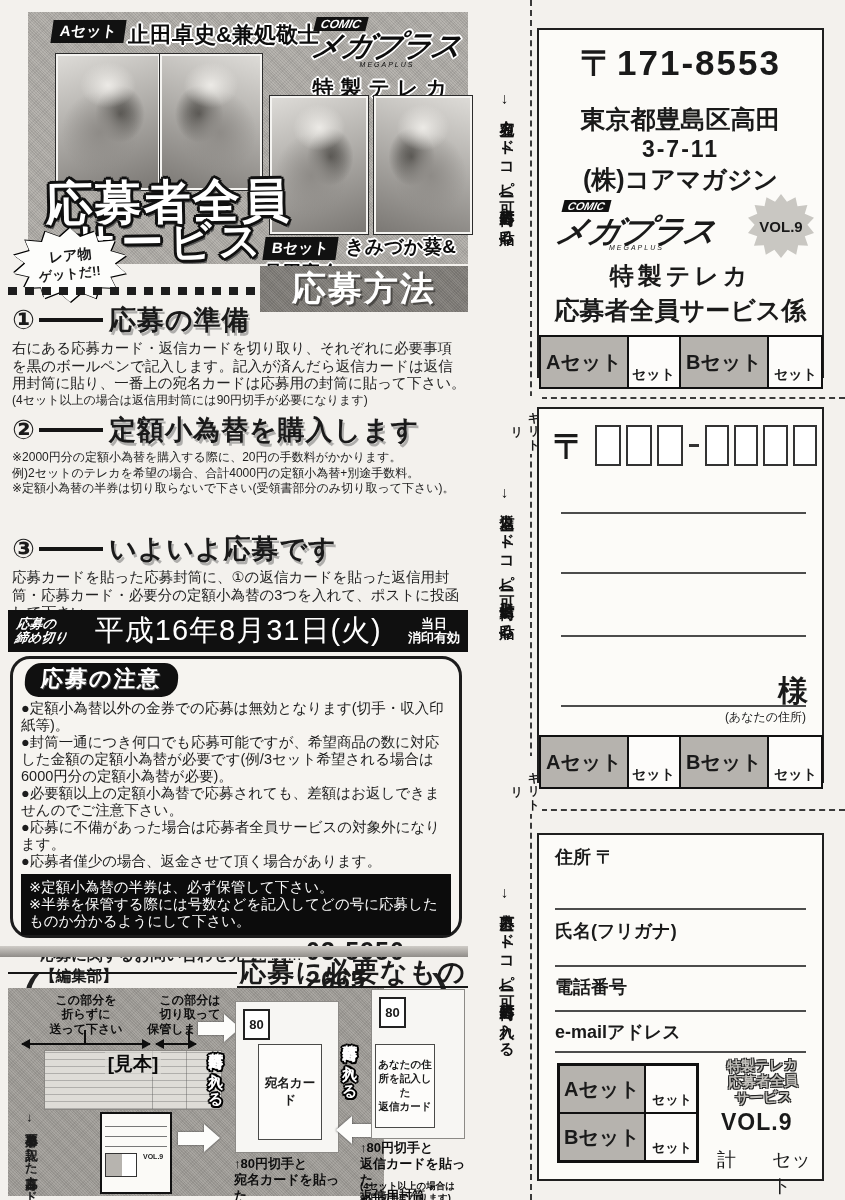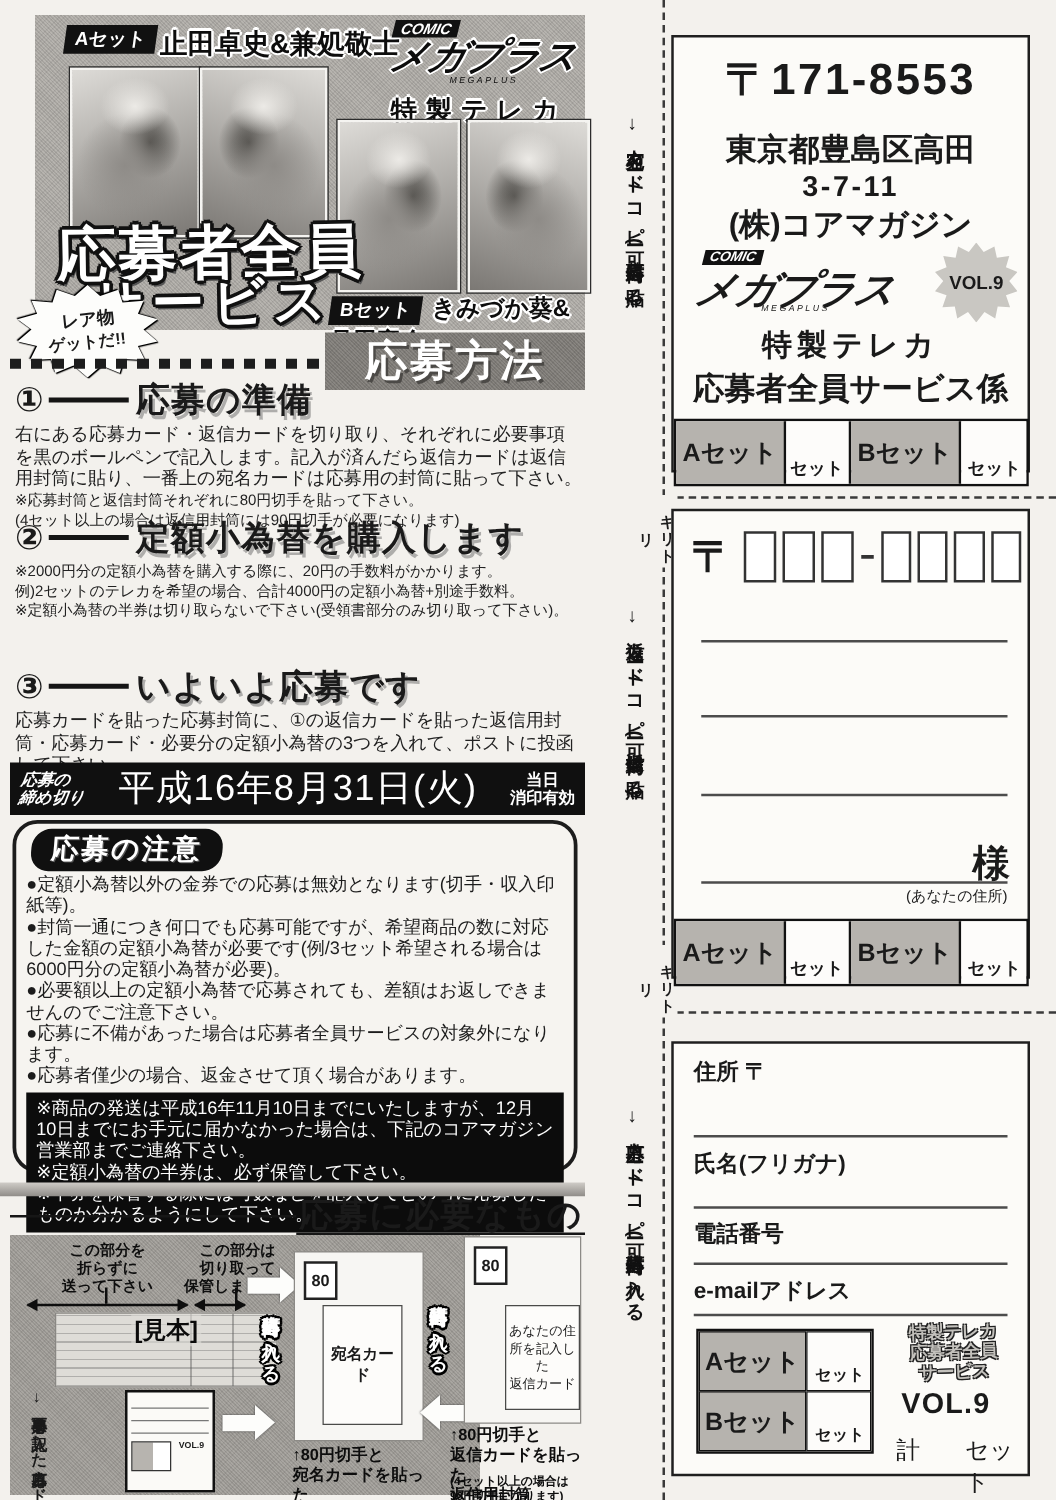--- a/index.html
+++ b/index.html
@@ -237,21 +237,20 @@
     </div>
   </div>
 
   <div class="step" style="top:302px">
     <div class="step-head">
       <span class="step-num">①</span>
       <span class="step-dash"></span>
       <span class="step-title">応募の準備</span>
     </div>
     <div class="step-body">右にある応募カード・返信カードを切り取り、それぞれに必要事項を黒のボールペンで記入します。記入が済んだら返信カードは返信用封筒に貼り、一番上の宛名カードは応募用の封筒に貼って下さい。</div>
-    <div class="step-note">※応募封筒と返信封筒それぞれに80円切手を貼って下さい。</div>
     <div class="step-note">(4セット以上の場合は返信用封筒には90円切手が必要になります)</div>
   </div>
 
   <div class="step" style="top:412px">
     <div class="step-head">
       <span class="step-num">②</span>
       <span class="step-dash"></span>
       <span class="step-title">定額小為替を購入します</span>
     </div>
     <div class="step-note">※2000円分の定額小為替を購入する際に、20円の手数料がかかります。</div>
@@ -286,21 +285,20 @@
       <span>応募の注意</span>
     </div>
     <div style="margin-top:3px">
       <div class="bullet">●定額小為替以外の金券での応募は無効となります(切手・収入印紙等)。</div>
       <div class="bullet">●封筒一通につき何口でも応募可能ですが、希望商品の数に対応した金額の定額小為替が必要です(例/3セット希望される場合は6000円分の定額小為替が必要)。</div>
       <div class="bullet">●必要額以上の定額小為替で応募されても、差額はお返しできませんのでご注意下さい。</div>
       <div class="bullet">●応募に不備があった場合は応募者全員サービスの対象外になります。</div>
       <div class="bullet">●応募者僅少の場合、返金させて頂く場合があります。</div>
     </div>
     <div id="blackbox">
-      <div>※商品の発送は平成16年11月10日までにいたしますが、12月10日までにお手元に届かなかった場合は、下記のコアマガジン営業部までご連絡下さい。</div>
       <div>※定額小為替の半券は、必ず保管して下さい。</div>
       <div>※半券を保管する際には号数などを記入してどの号に応募したものか分かるようにして下さい。</div>
     </div>
     <div class="contact-wrap">
       <div class="paren">(</div>
       <div class="contacts">
         <div class="contact-row">
           <span class="lbl">応募に関するお問い合わせ先【編集部】</span>
           <span class="dots">………</span>
           <span class="tel">03-5950-2665</span>
@@ -360,21 +358,21 @@
     <div class="env-caption preline" style="left:226px;top:168px;width:116px">↑80円切手と
 宛名カードを貼った
 応募用封筒</div>
     <div class="insert-label vtext" style="left:334px;top:44px;height:96px">応募封筒に入れる</div>
     <div class="warrow" style="left:330px;top:128px;width:36px;height:29px;transform:scaleX(-1)">
       <div class="shaft" style="width:22px"></div>
       <div class="head" style="left:22px;border-left:16px solid #fdfdfb"></div>
     </div>
     <div class="envelope" style="left:364px;top:2px;width:92px;height:148px">
       <div class="stampbox">80</div>
-      <div class="innercard preline" style="left:32px;top:54px;width:58px;height:82px;font-size:10.5px;font-weight:normal">あなたの住
+      <div class="innercard preline" style="left:3px;top:54px;width:58px;height:82px;font-size:10.5px;font-weight:bold">あなたの住
 所を記入した
 返信カード</div>
     </div>
     <div class="env-caption preline" style="left:352px;top:152px;width:112px">↑80円切手と
 返信カードを貼った
 返信用封筒</div>
     <div class="env-caption env-caption-sub preline" style="left:352px;top:192px;width:112px">(4セット以上の場合は
 90円切手になります)</div>
   </div>
 </div>

